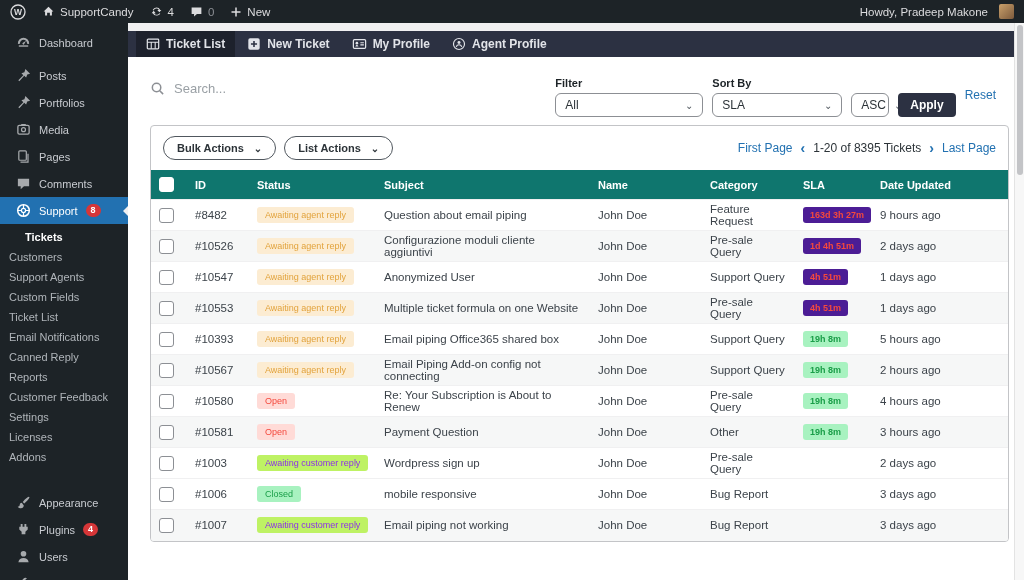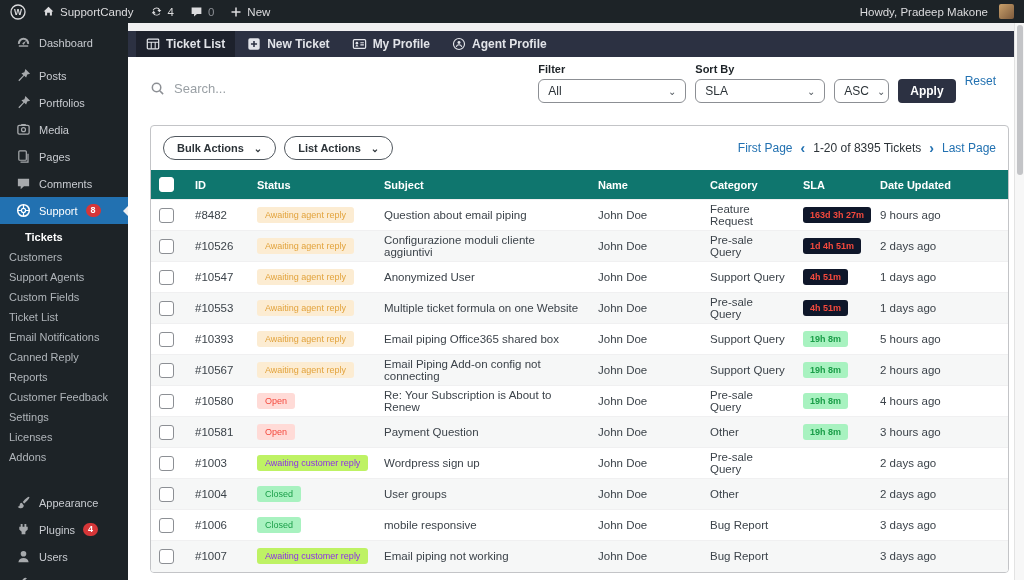--- a/index.html
+++ b/index.html
@@ -46,28 +46,28 @@
   .tab .ticon { color: #e2e4e9; }
 
   .body-white { position: absolute; top: 34px; left: 0; right: 0; bottom: 0; background: #fff; overflow: hidden; }
 
   
   .filter-row { position: relative; height: 62px; }
   .searchbox { position: absolute; left: 22px; top: 24px; display: flex; align-items: center; gap: 9px; color: #8c8f94; }
   .searchbox input { border: none; outline: none; font-size: 13px; color: #3c434a; width: 220px;
     font-family: "Liberation Sans", sans-serif; background: transparent; }
   .searchbox input::placeholder { color: #9aa0a5; }
-  .filter-group { position: absolute; right: 18px; top: 6px; display: flex; gap: 9px; align-items: flex-end; }
+  .filter-group { position: absolute; right: 18px; top: 20px; display: flex; gap: 9px; align-items: flex-end; }
   .fld { display: flex; flex-direction: column; gap: 4px; }
   .fld-label { font-size: 11px; font-weight: bold; color: #1d2327; }
   .selectbox { display: flex; align-items: center; justify-content: space-between; height: 24px;
     border: 1px solid #8c8f94; border-radius: 6px; background: #fff; padding: 0 9px; font-size: 12px;
     color: #2c3338; cursor: pointer; }
   .selectbox .chev { color: #50575e; font-size: 10px; margin-left: 8px; }
-  .w-all { width: 148px; } .w-sla { width: 130px; } .w-asc { width: 55px; }
+  .w-all { width: 148px; } .w-sla { width: 130px; } .w-asc { width: 38px; }
   .apply-btn { height: 24px; background: #2c3142; color: #fff; border: none; border-radius: 4px;
     padding: 0 12px; font-size: 12px; font-weight: bold; cursor: pointer; font-family: "Liberation Sans", sans-serif; }
   .reset-link { font-size: 12px; color: #2271b1; align-self: center; margin-bottom: 5px; cursor: pointer; text-decoration: none; }
 
   
   .card { margin: 6px 5px 0 22px; border: 1px solid #c3c4c7; border-radius: 4px; background: #fff; overflow: hidden; }
   .toolbar { display: flex; align-items: center; justify-content: space-between; padding: 10px 12px; }
   .tool-left { display: flex; gap: 8px; }
   .pill-btn { display: flex; align-items: center; gap: 10px; border: 1px solid #50575e; border-radius: 15px;
     background: #fff; padding: 5px 13px; font-size: 11px; font-weight: bold; color: #2c3338; cursor: pointer;
@@ -87,21 +87,21 @@
   tbody td { height: 31px; padding: 0 8px; border-top: 1px solid #f0f0f1; vertical-align: middle; }
   tbody tr.alt { background: #f6f7f7; }
   .cb { width: 15px; height: 15px; border: 1px solid #8c8f94; border-radius: 3px; background: #fff; cursor: pointer; }
   th .cb { border-color: #fff; margin: 0; }
   .badge { display: inline-block; padding: 3px 8px; border-radius: 3px; font-size: 9px; white-space: nowrap; }
   .st-agent    { background: #fcecd2; color: #e2a33d; }
   .st-open     { background: #ffdbd7; color: #f4493d; }
   .st-customer { background: #bef264; color: #8c30e8; }
   .st-closed   { background: #a8f2c0; color: #1a9e48; }
   .sla-badge { display: inline-block; padding: 3px 7px; border-radius: 3px; font-size: 9px; font-weight: bold; white-space: nowrap; }
-  .sla-danger  { background: #0f172a; color: #f4493d; }
+  .sla-danger  { background: #4c1d95; color: #f4493d; }
   .sla-success { background: #a8f2c0; color: #1a9e48; }
 </style>
 </head>
 <body>
 
 <div class="adminbar">
   <span class="grp">
     <svg class="svgi" width="16" height="16" viewBox="0 0 16 16">
       <circle cx="8" cy="8" r="7" fill="none" stroke="currentColor" stroke-width="1.3"></circle>
       <text x="8" y="11" text-anchor="middle" font-size="8.5" fill="currentColor" font-family="Liberation Sans, sans-serif" font-weight="bold">W</text>
@@ -460,32 +460,20 @@
                 <div class="cb"></div>
               </td>
     <td>#1003</td>
     <td><span class="badge st-customer">Awaiting customer reply</span></td>
     <td>Wordpress sign up</td>
     <td>John Doe</td>
     <td>Pre-sale Query</td>
     <td></td>
     <td>2 days ago</td>
   </tr>
-            <tr class="alt">
-    <td>
-                <div class="cb"></div>
-              </td>
-    <td>#1004</td>
-    <td><span class="badge st-closed">Closed</span></td>
-    <td>User groups</td>
-    <td>John Doe</td>
-    <td>Other</td>
-    <td></td>
-    <td>2 days ago</td>
-  </tr>
             <tr>
     <td>
                 <div class="cb"></div>
               </td>
     <td>#1006</td>
     <td><span class="badge st-closed">Closed</span></td>
     <td>mobile responsive</td>
     <td>John Doe</td>
     <td>Bug Report</td>
     <td></td>

